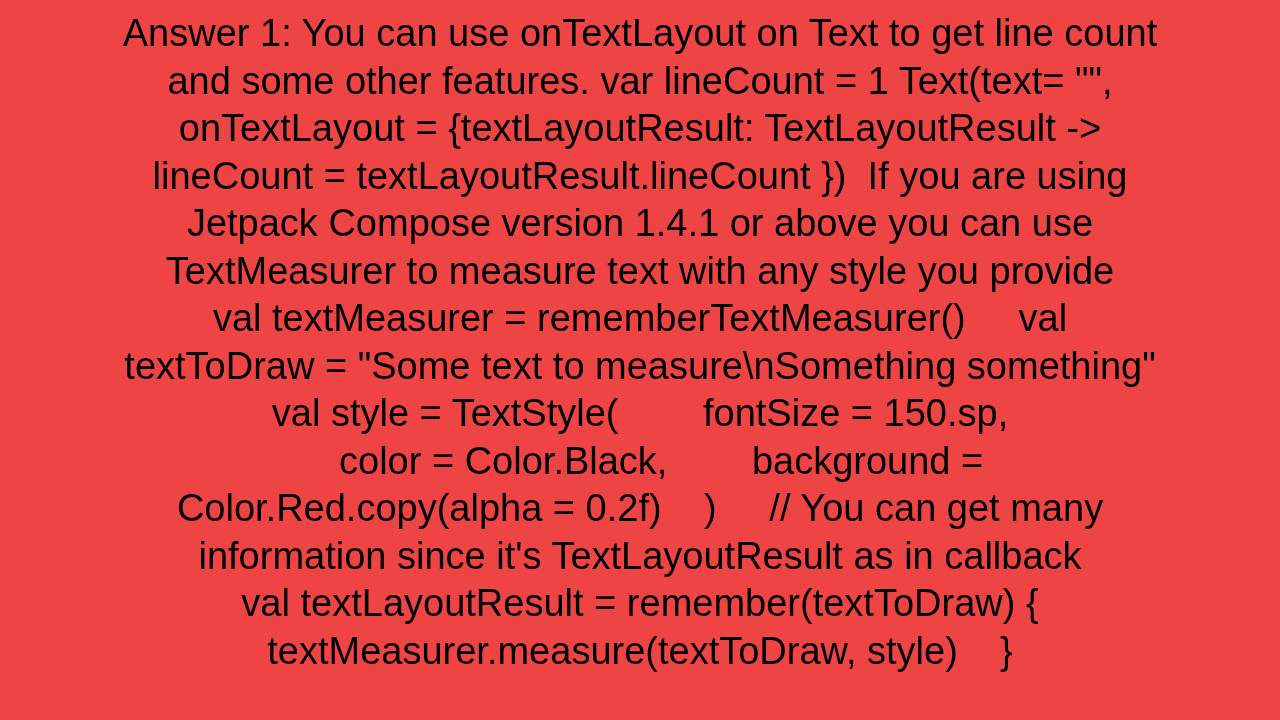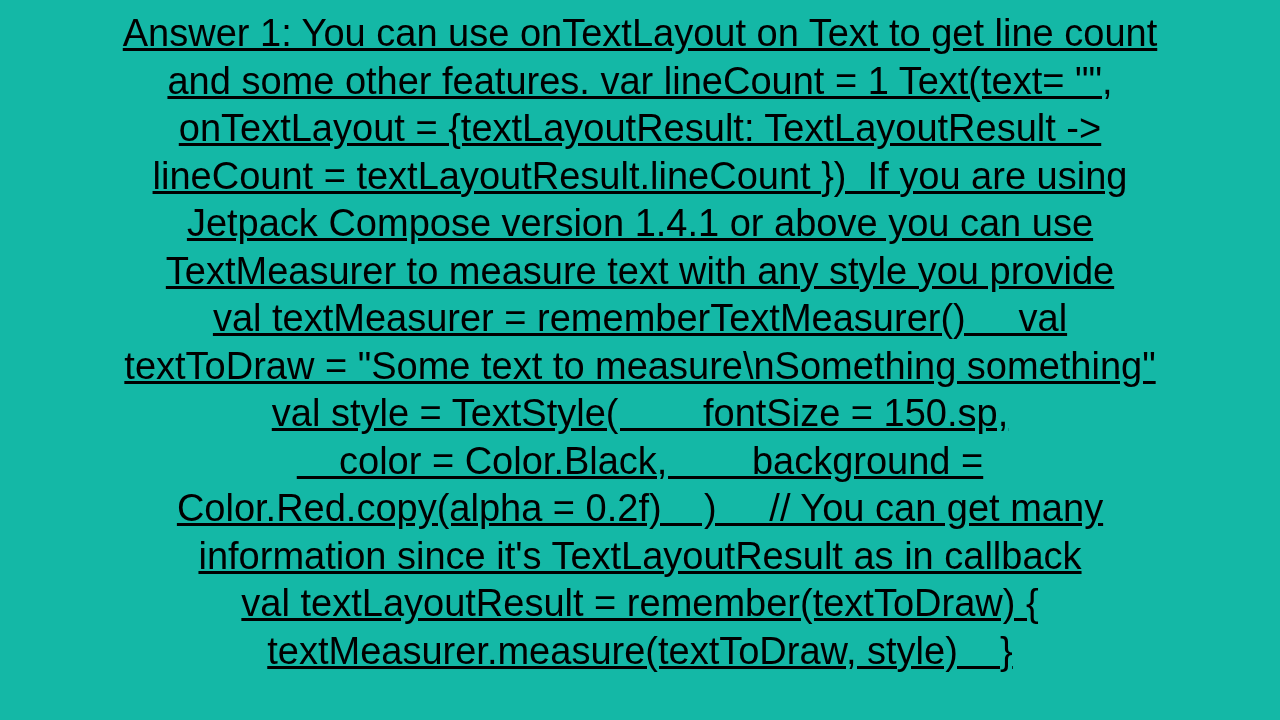--- a/index.html
+++ b/index.html
@@ -14,26 +14,25 @@
       background-color: #ffffff;
       display: flex;
       align-items: flex-start;
       justify-content: center;
       overflow: hidden;
     }
 
     .content-area {
       width: 1280px;
       height: 720px;
-      background-color: #14b8a6;
+      background-color: #ef4444;
       display: flex;
       align-items: flex-start;
       justify-content: center;
       padding: 10px 21px;
-      text-decoration: underline;
     }
 
     .answer-text {
       font-family: Arial, sans-serif;
       font-size: 38px;
       font-weight: normal;
       color: #000000;
       text-align: center;
       line-height: 1.25;
       width: 100%;

